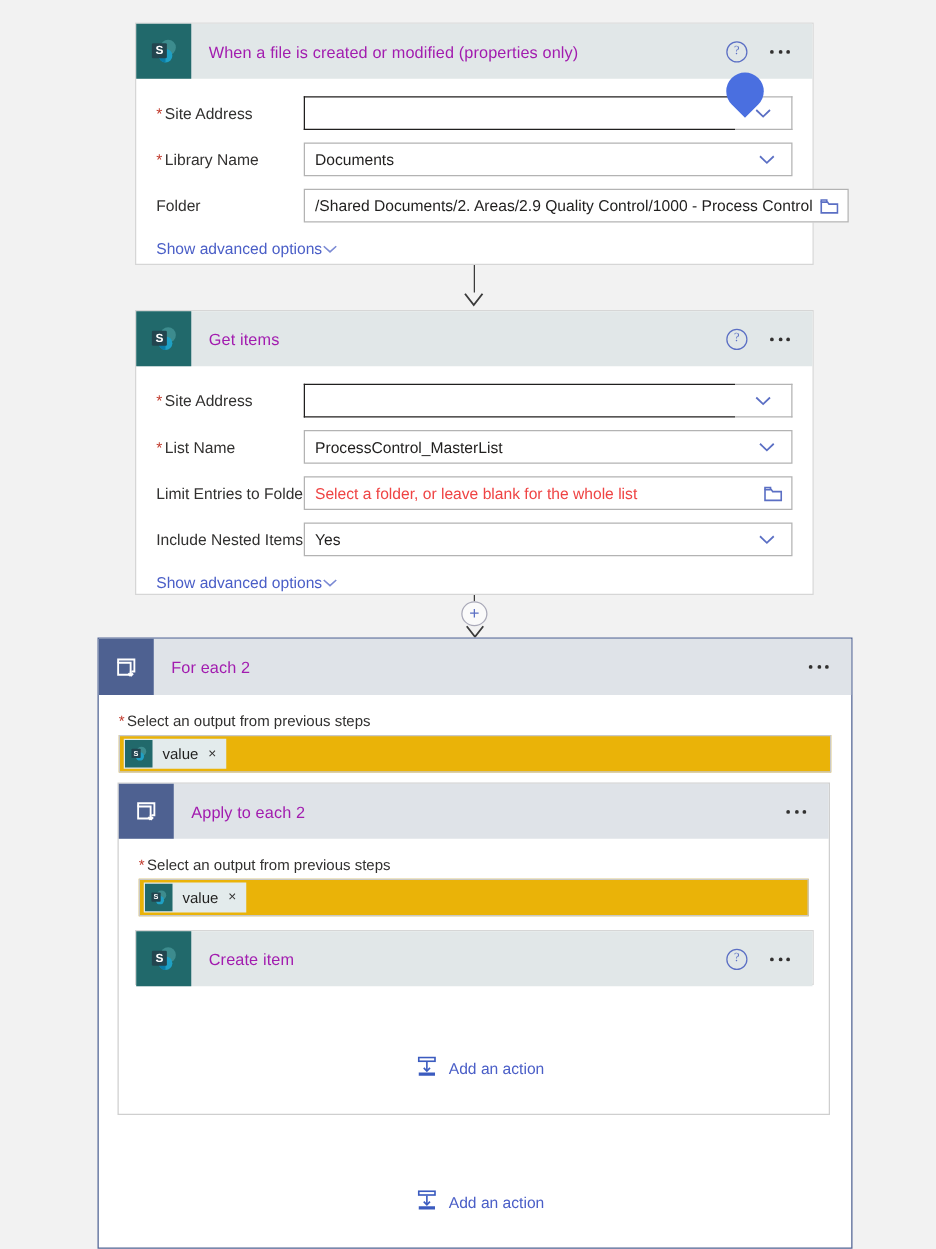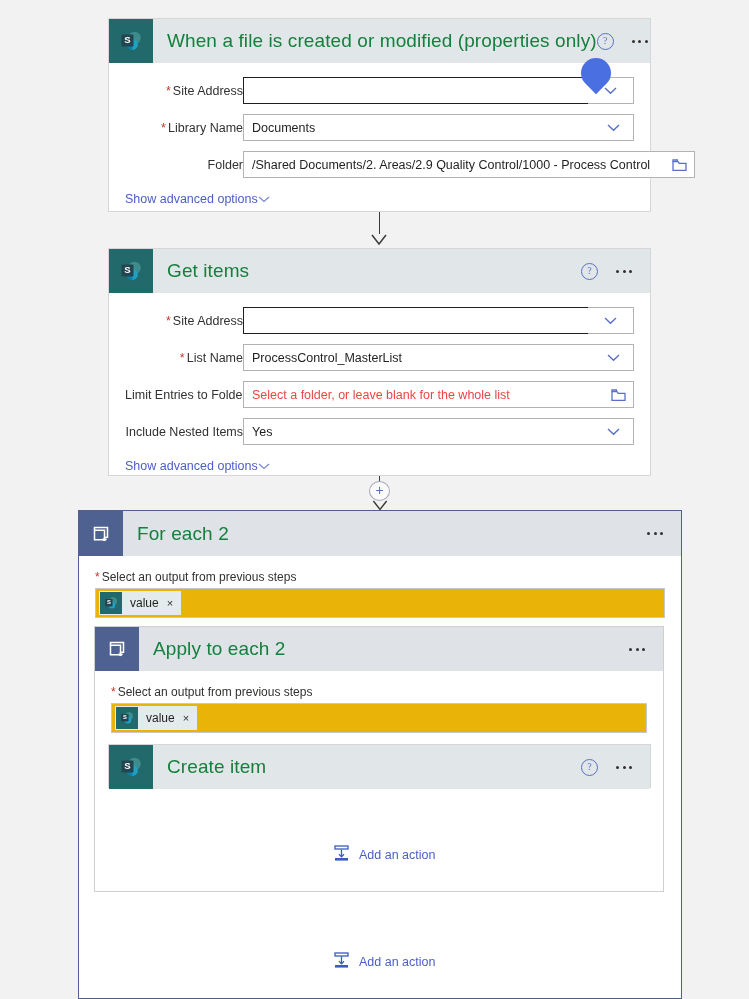--- a/index.html
+++ b/index.html
@@ -36,22 +36,22 @@
     width: 44px;
     height: 44px;
     flex: 0 0 44px;
     display: flex;
     align-items: center;
     justify-content: center;
   }
   .icon-box.sharepoint { background: #21696b; }
   .icon-box.loop       { background: #4e6191; }
   .card-title {
-    font-size: 19px;
-    color: #15803d;
+    font-size: 13px;
+    color: #a21caf;
     margin-left: 14px;
     white-space: nowrap;
     letter-spacing: .1px;
   }
   .header-tools {
     margin-left: auto;
     display: flex;
     align-items: center;
     gap: 16px;
     padding-right: 16px;
@@ -83,21 +83,20 @@
     display: flex;
     align-items: center;
     margin-bottom: 10px;
   }
   .row-label {
     width: 118px;
     flex: 0 0 118px;
     font-size: 12.5px;
     color: #323130;
     white-space: nowrap;
-    text-align: right;
   }
   .req { color: #c0392b; margin-right: 2px; }
   .field {
     flex: 1;
     position: relative;
     display: flex;
     align-items: center;
   }
   .txt {
     flex: 1;
@@ -306,21 +305,21 @@
             </svg>
         </div>
       </div>
     </div>
 
     <div class="row">
       <div class="row-label">
         <span>Folder</span>
       </div>
       <div class="field">
-        <div class="txt" style="padding-right:44px;">/Shared Documents/2. Areas/2.9 Quality Control/1000 - Process Control</div>
+        <div class="txt" style="padding-right:28px;">/Shared Documents/2. Areas/2.9 Quality Control/1000 - Process Control</div>
         <span class="folder-btn">
           <svg width="15" height="13" viewBox="0 0 15 13">
             <path d="M1 3.2h5l1.2 1.6H14v7H1z" fill="none" stroke="#5b6fc4" stroke-width="1.3"></path>
             <path d="M1 3.2V1.5h4.4v1.7" fill="none" stroke="#5b6fc4" stroke-width="1.3"></path>
           </svg>
         </span>
       </div>
     </div>
 
     <div class="adv">

